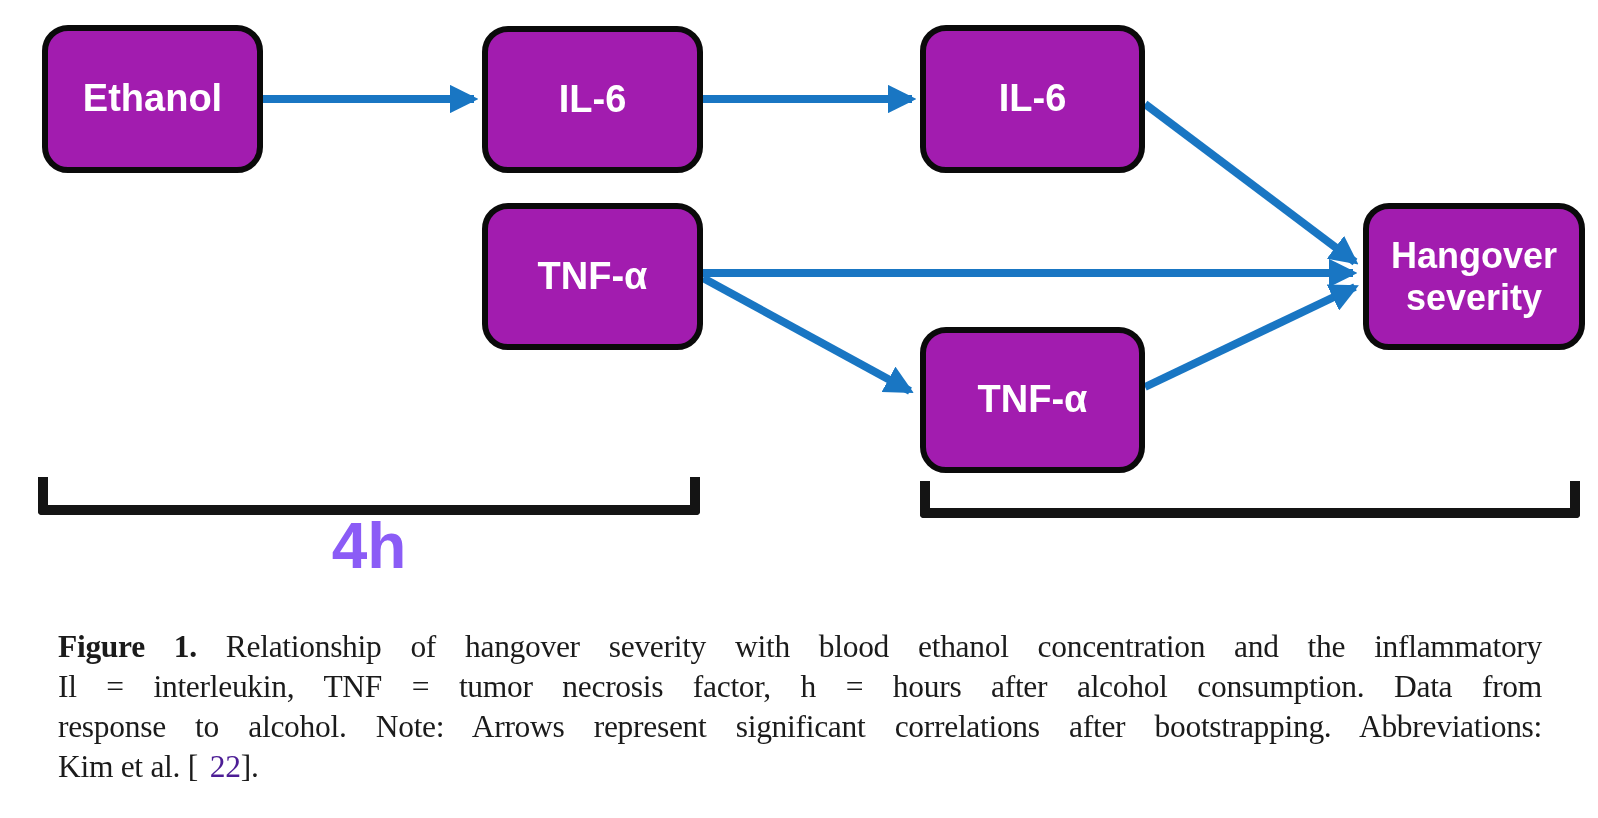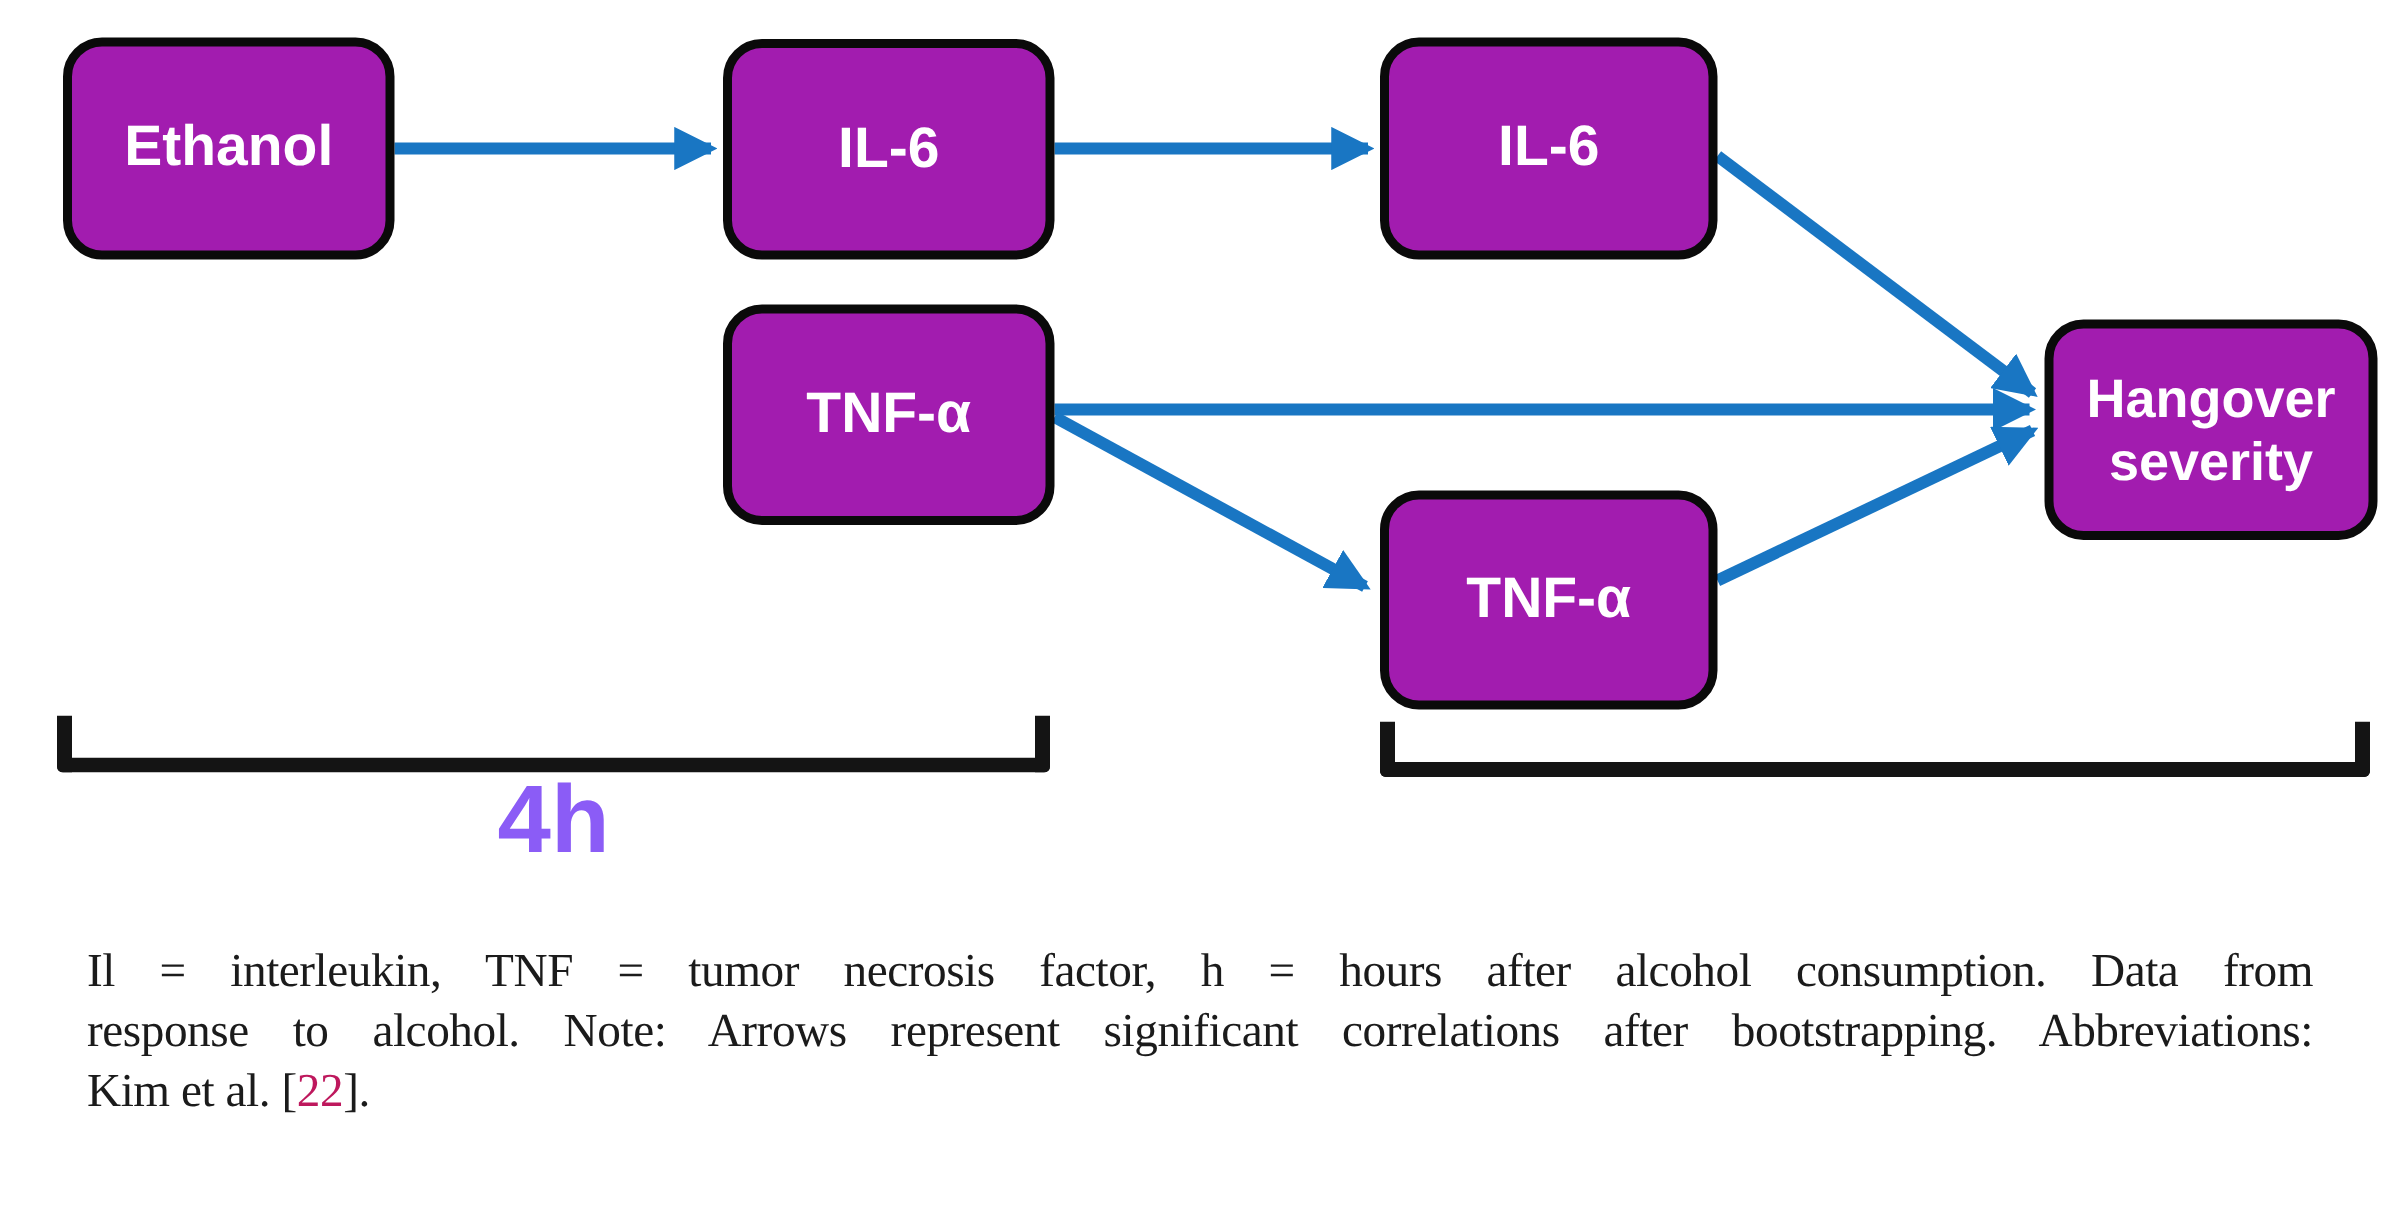--- a/index.html
+++ b/index.html
@@ -13,21 +13,21 @@
   .bracket{position:absolute;box-sizing:border-box;border-left:10px solid #141414;
            border-right:10px solid #141414;border-bottom:10px solid #141414;
            border-radius:0 0 4px 4px;}
   .bracket-label{position:absolute;font-weight:bold;font-size:64px;color:#8b5cf6;
                  text-align:center;line-height:1;}
   .caption{position:absolute;left:58px;top:627px;width:1484px;color:#1b1b1b;
            font-family:"Liberation Serif",serif;font-size:31.5px;letter-spacing:-0.3px;}
   .cap-line{text-align:justify;text-align-last:justify;line-height:40px;}
   .cap-line.last{text-align:left;text-align-last:left;}
   .fig-bold{font-weight:bold;}
-  .cite{color:#be185d;cursor:pointer;}
+  .cite{color:#4c1d95;cursor:pointer;margin-left:12px;}
 </style>
 </head>
 <body>
 
 <div class="canvas">
 
   <svg class="arrows" width="1598" height="610" viewBox="0 0 1598 610">
     <defs>
       <marker id="ah" viewBox="0 0 10 10" refX="8.5" refY="5" markerWidth="3.6" markerHeight="3.6" orient="auto-start-reverse" markerUnits="strokeWidth">
         <path d="M0,0 L10,5 L0,10 z" fill="#1976C3"></path>
@@ -44,26 +44,27 @@
   <div class="node" style="left:42px;top:25px;width:221px;height:148px;">Ethanol</div>
 
   <div class="node" style="left:482px;top:26px;width:221px;height:147px;">IL-6</div>
 
   <div class="node" style="left:920px;top:25px;width:225px;height:148px;">IL-6</div>
 
   <div class="node" style="left:482px;top:203px;width:221px;height:147px;">TNF-α</div>
 
   <div class="node" style="left:920px;top:327px;width:225px;height:146px;">TNF-α</div>
 
-  <div class="node small-text" style="left:1363px;top:203px;width:222px;height:147px;margin-top:10px;">Hangover severity</div>
+  <div class="node small-text" style="left:1363px;top:203px;width:222px;height:147px;">Hangover severity</div>
 
   <div class="bracket" style="left:38px;top:477px;width:662px;height:38px;"></div>
   <div class="bracket-label" style="left:239px;top:514px;width:260px;">4h</div>
 
   <div class="bracket" style="left:920px;top:481px;width:660px;height:37px;"></div>
 
   <div class="caption">
+    <div class="cap-line"><span class="fig-bold">Figure 1.</span><span> Relationship of hangover severity with blood ethanol concentration and the inflammatory</span></div>
     <div class="cap-line">Il = interleukin, TNF = tumor necrosis factor, h = hours after alcohol consumption. Data from</div>
     <div class="cap-line">response to alcohol. Note: Arrows represent significant correlations after bootstrapping. Abbreviations:</div>
     <div class="cap-line last"><span>Kim et al. [</span><span class="cite">22</span><span>].</span></div>
   </div>
 
 </div>
 
 </body></html>

